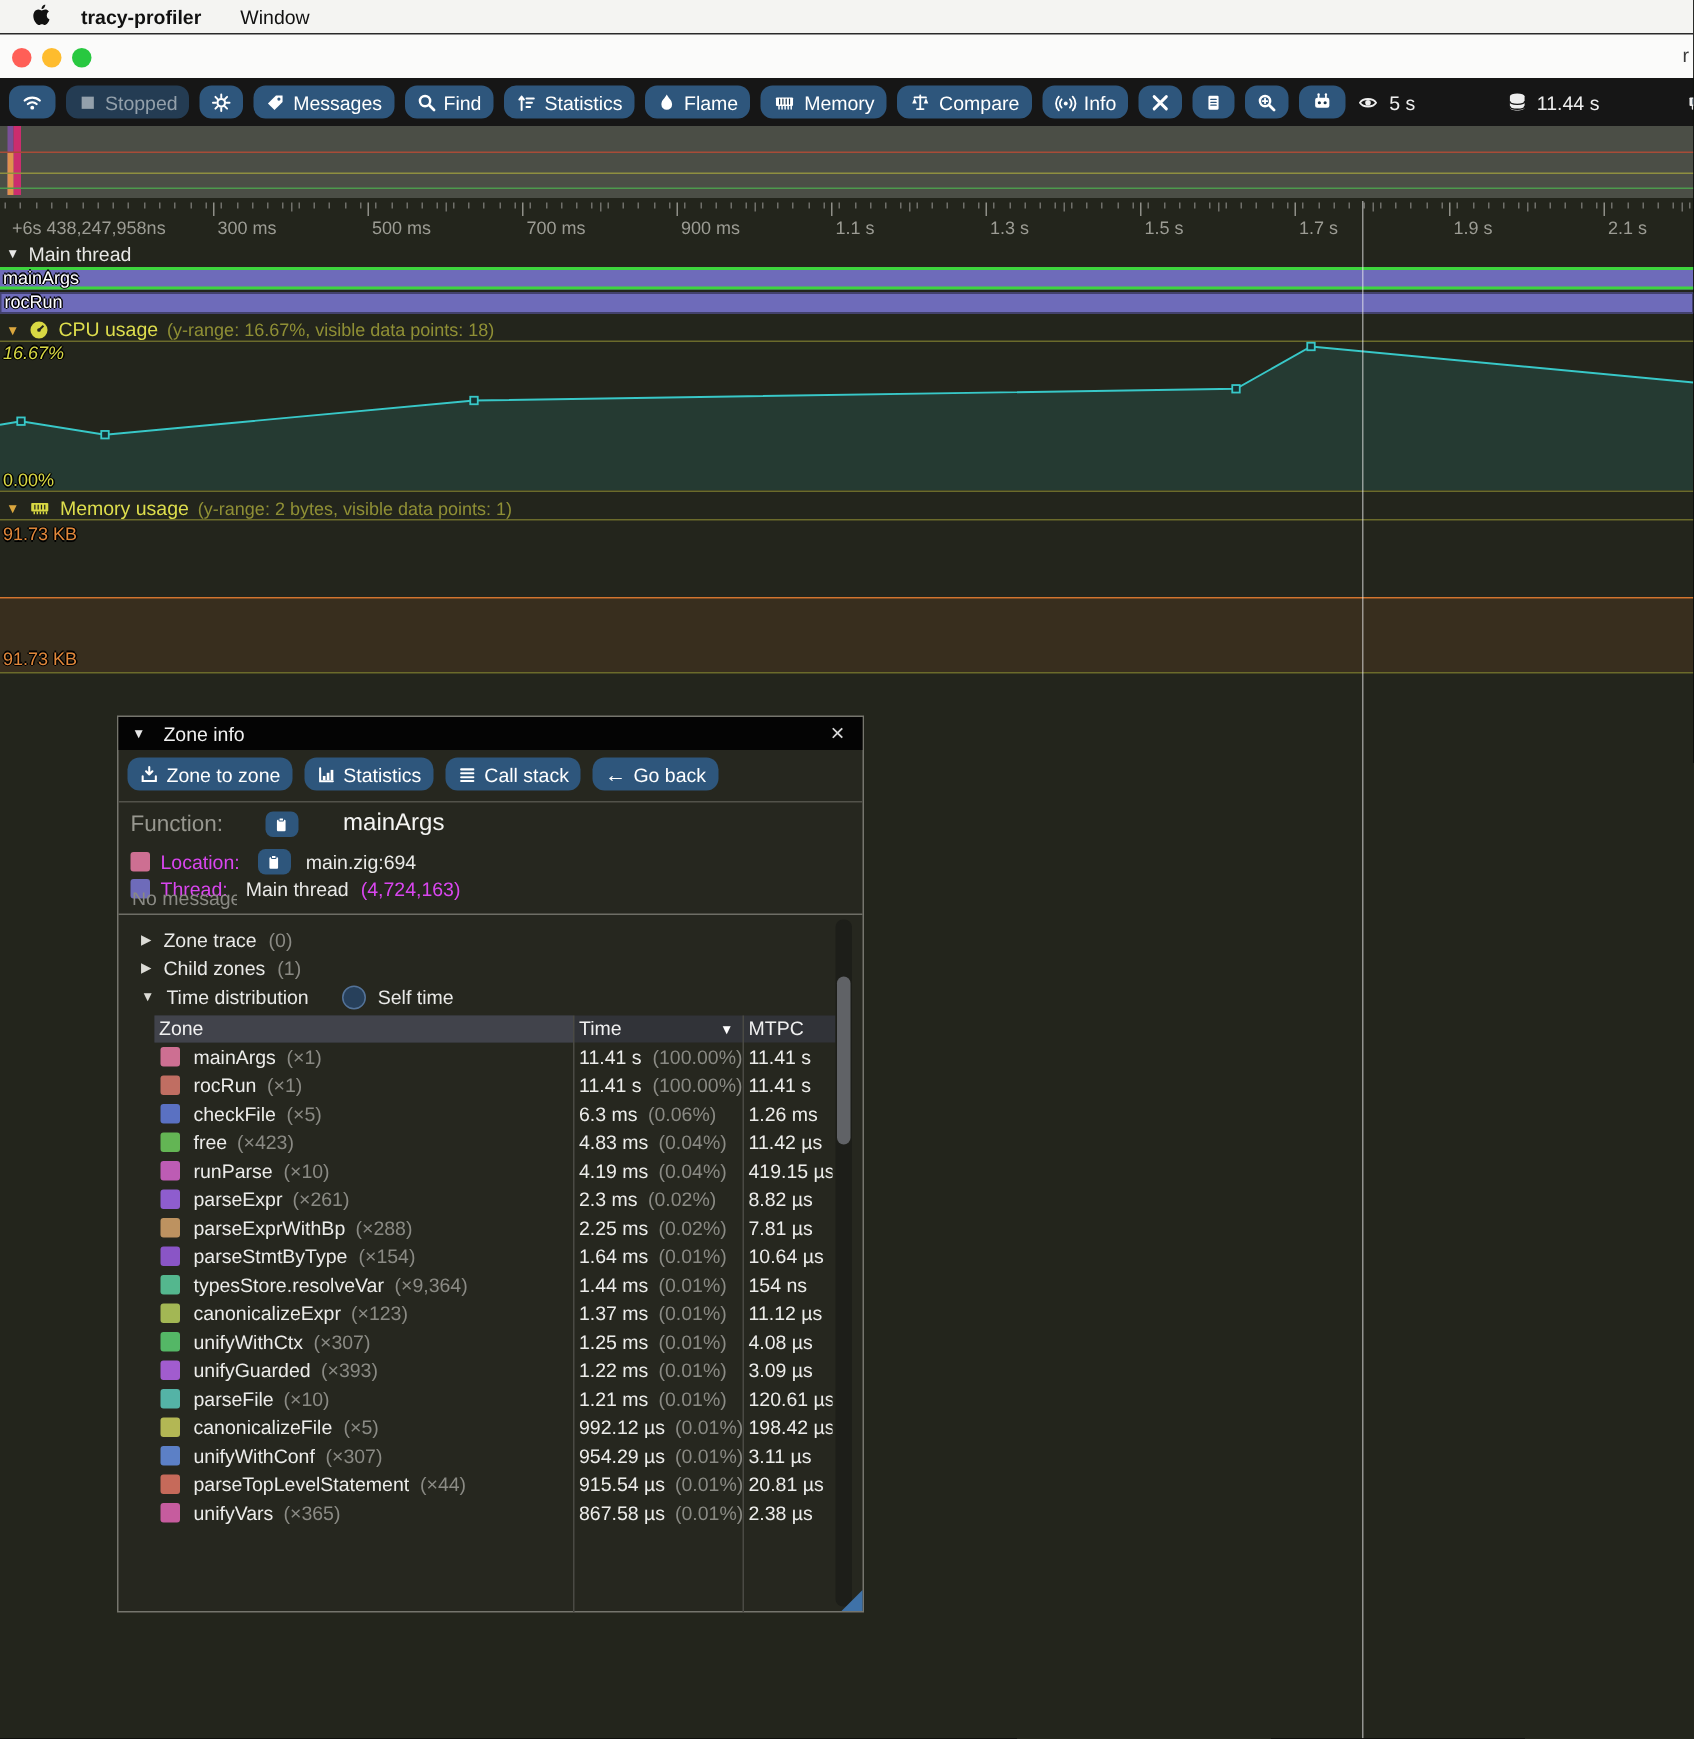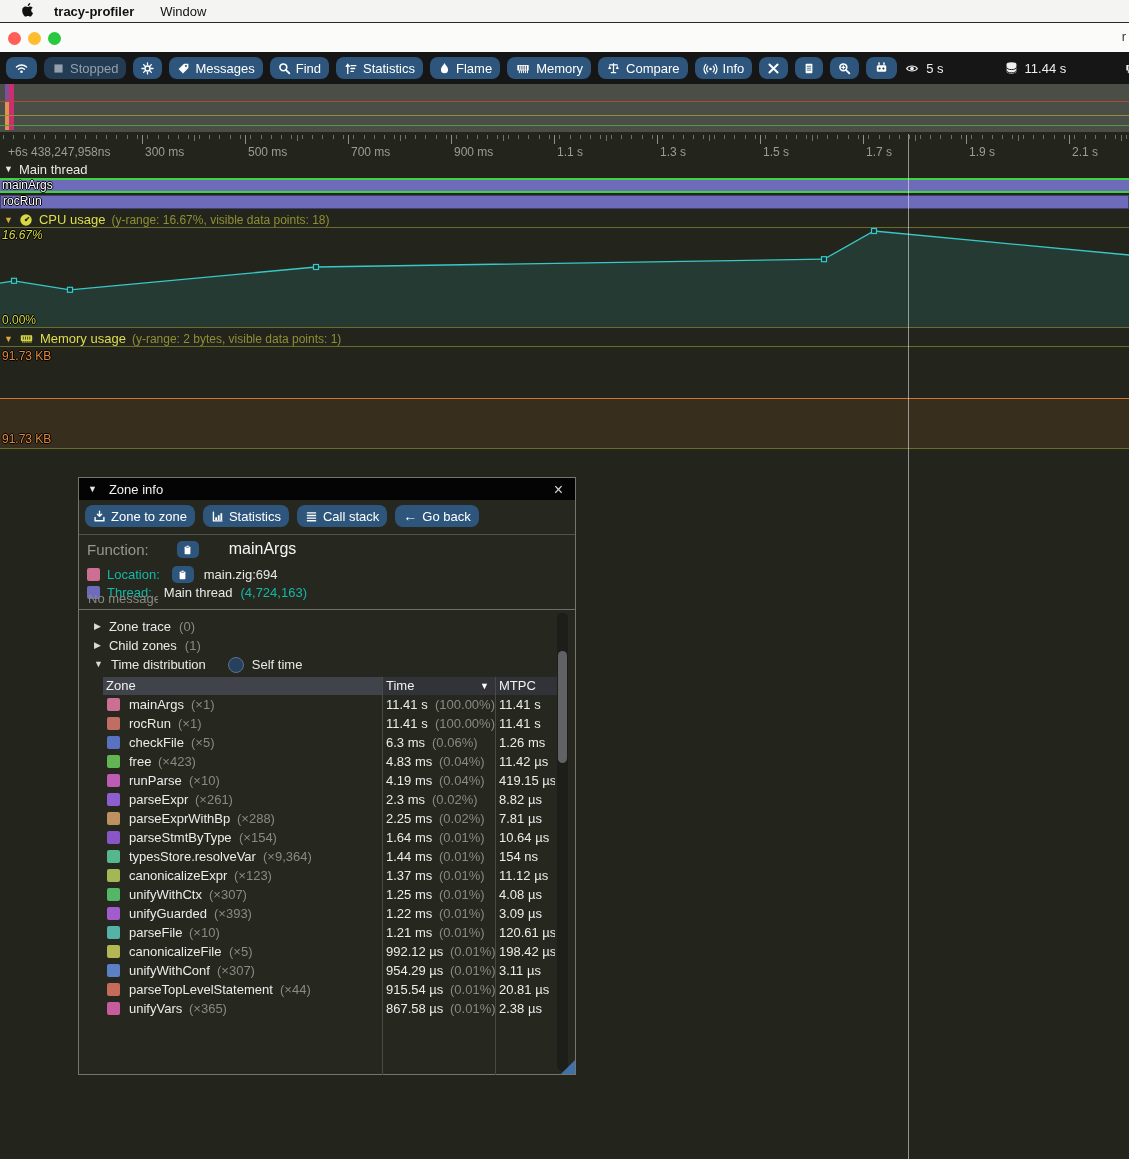--- a/index.html
+++ b/index.html
@@ -75,21 +75,21 @@
             font-family:inherit;line-height:22px;}
   .zw-btnrow{position:absolute;left:6px;top:27px;display:flex;}
   .zw-sep{position:absolute;left:0;right:0;top:56px;height:1px;background:#52524a;}
   .fn-row{position:absolute;left:8px;top:62px;display:flex;align-items:flex-end;gap:16px;}
   .fn-label{color:#97978f;font-size:15px;}
   .fn-name{color:#f4f4f2;font-size:16px;}
   .copy-btn{background:#2e567c;border:none;border-radius:5px;width:22px;height:17px;
             display:inline-flex;align-items:center;justify-content:center;color:#fff;}
   .meta-row{position:absolute;left:8px;display:flex;align-items:center;font-size:13px;}
   .swatch{display:inline-block;width:13px;height:13px;border-radius:2px;}
-  .graylbl{color:#14b8a6;}
+  .graylbl{color:#d946ef;}
   .zw-scrollwrap{position:absolute;left:0;top:117px;height:13px;overflow:hidden;color:#8a8a84;}
   .zw-scrollwrap span{position:relative;top:-4px;left:9px;}
   .zw-div{position:absolute;left:0;right:0;top:131px;height:1px;background:#6e6e66;}
   .tree-row{position:absolute;left:15px;display:flex;align-items:center;gap:8px;height:19px;}
   .tree-row .tri{color:#dcdcd6;}
   .tree-row .cnt{color:#8a8a84;}
   .selftime-box{display:inline-block;width:14px;height:14px;border-radius:50%;
                 background:#27405b;border:1px solid #547399;margin-left:14px;}
   .thead{position:absolute;left:24px;top:199px;width:454px;height:18px;background:#313338;}
   .thead .hc{position:absolute;top:0;height:18px;line-height:18px;color:#f0f0f0;}

